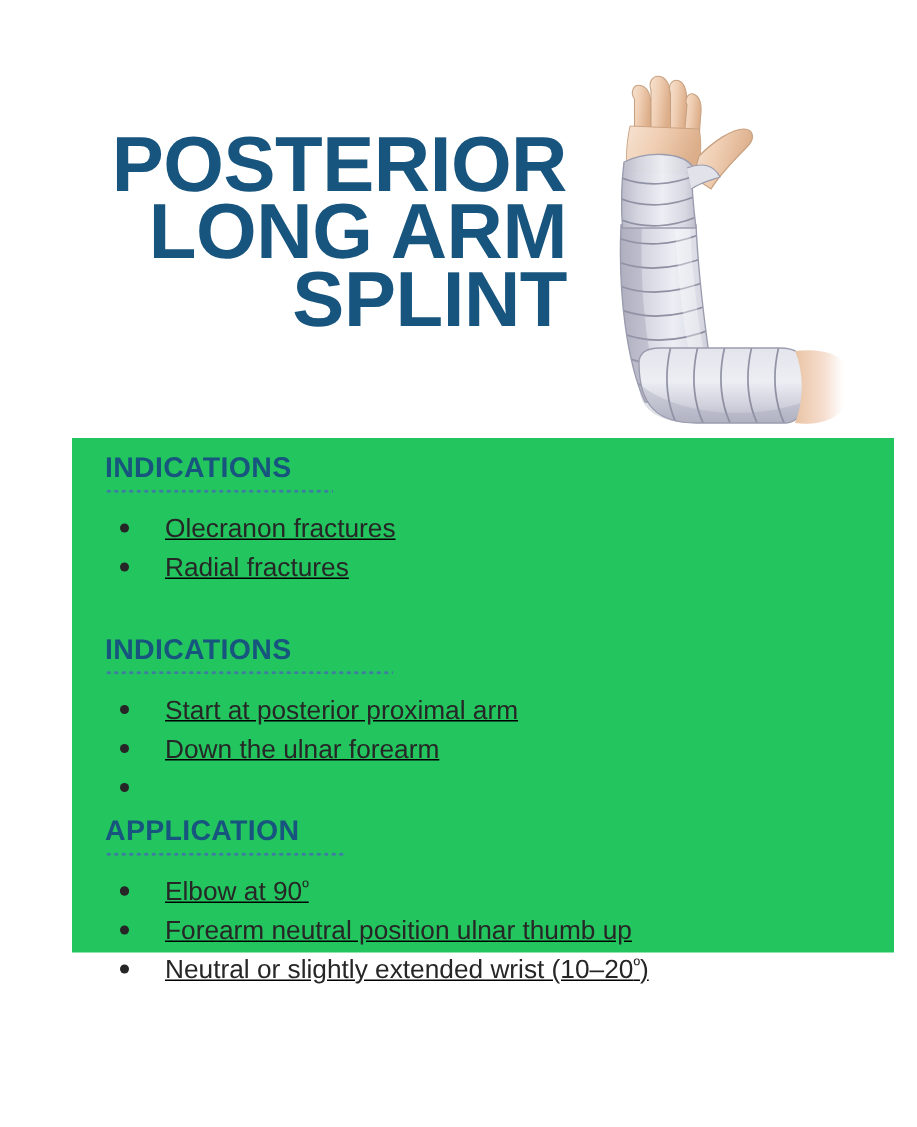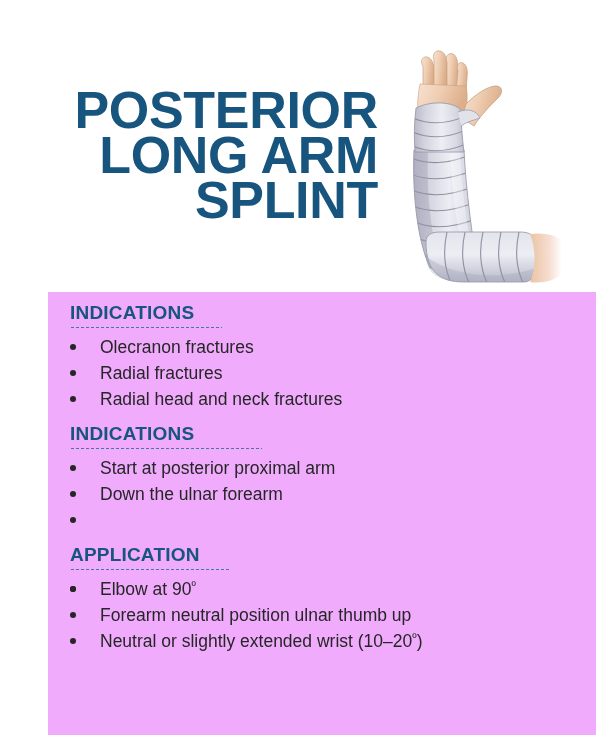--- a/index.html
+++ b/index.html
@@ -42,22 +42,22 @@
     height: 238px;
   }
   #splint-illustration svg { display: block; }
 
   
   #info-panel {
     position: absolute;
     left: 48px;
     top: 292px;
     width: 548px;
-    height: 443px;
-    background: #f0abfc;
+    height: 343px;
+    background: #22c55e;
   }
   .section { position: absolute; left: 22px; }
   #section-indications  { top: 10px; }
   #section-construction { top: 131px; }
   #section-application  { top: 252px; }
 
   .section-header {
     color: #17557f;
     font-size: 19px;
     font-weight: bold;
@@ -72,22 +72,23 @@
     background-image: radial-gradient(#3f7aa3 42%, transparent 45%);
     background-size: 5px 3px;
     background-repeat: repeat-x;
   }
   .section-underline-indications  { width: 152px; }
   .section-underline-construction { width: 192px; }
   .section-underline-application  { width: 160px; }
 
   ul.bullet-list {
     list-style: none;
-    margin: 0;
+    margin: 10px;
     padding: 0;
+    text-decoration: underline;
   }
   ul.bullet-list li {
     position: relative;
     padding-left: 30px;
     color: #262626;
     font-size: 17.5px;
     line-height: 26px;
     white-space: nowrap;
   }
   ul.bullet-list li .bullet-dot {
@@ -212,21 +213,20 @@
 </div>
 
 <div id="info-panel">
 
   <div class="section" id="section-indications">
     <div class="section-header">INDICATIONS</div>
     <div class="header-underline section-underline-indications"></div>
     <ul class="bullet-list">
       <li><span class="bullet-dot"></span><span>Olecranon fractures</span></li>
       <li><span class="bullet-dot"></span><span>Radial fractures</span></li>
-      <li><span class="bullet-dot"></span><span>Radial head and neck fractures</span></li>
     </ul>
   </div>
 
   <div class="section" id="section-construction">
     <div class="section-header">INDICATIONS</div>
     <div class="header-underline section-underline-construction"></div>
     <ul class="bullet-list">
       <li><span class="bullet-dot"></span><span>Start at posterior proximal arm</span></li>
       <li><span class="bullet-dot"></span><span>Down the ulnar forearm</span></li>
       <li><span class="bullet-dot"></span></li>

